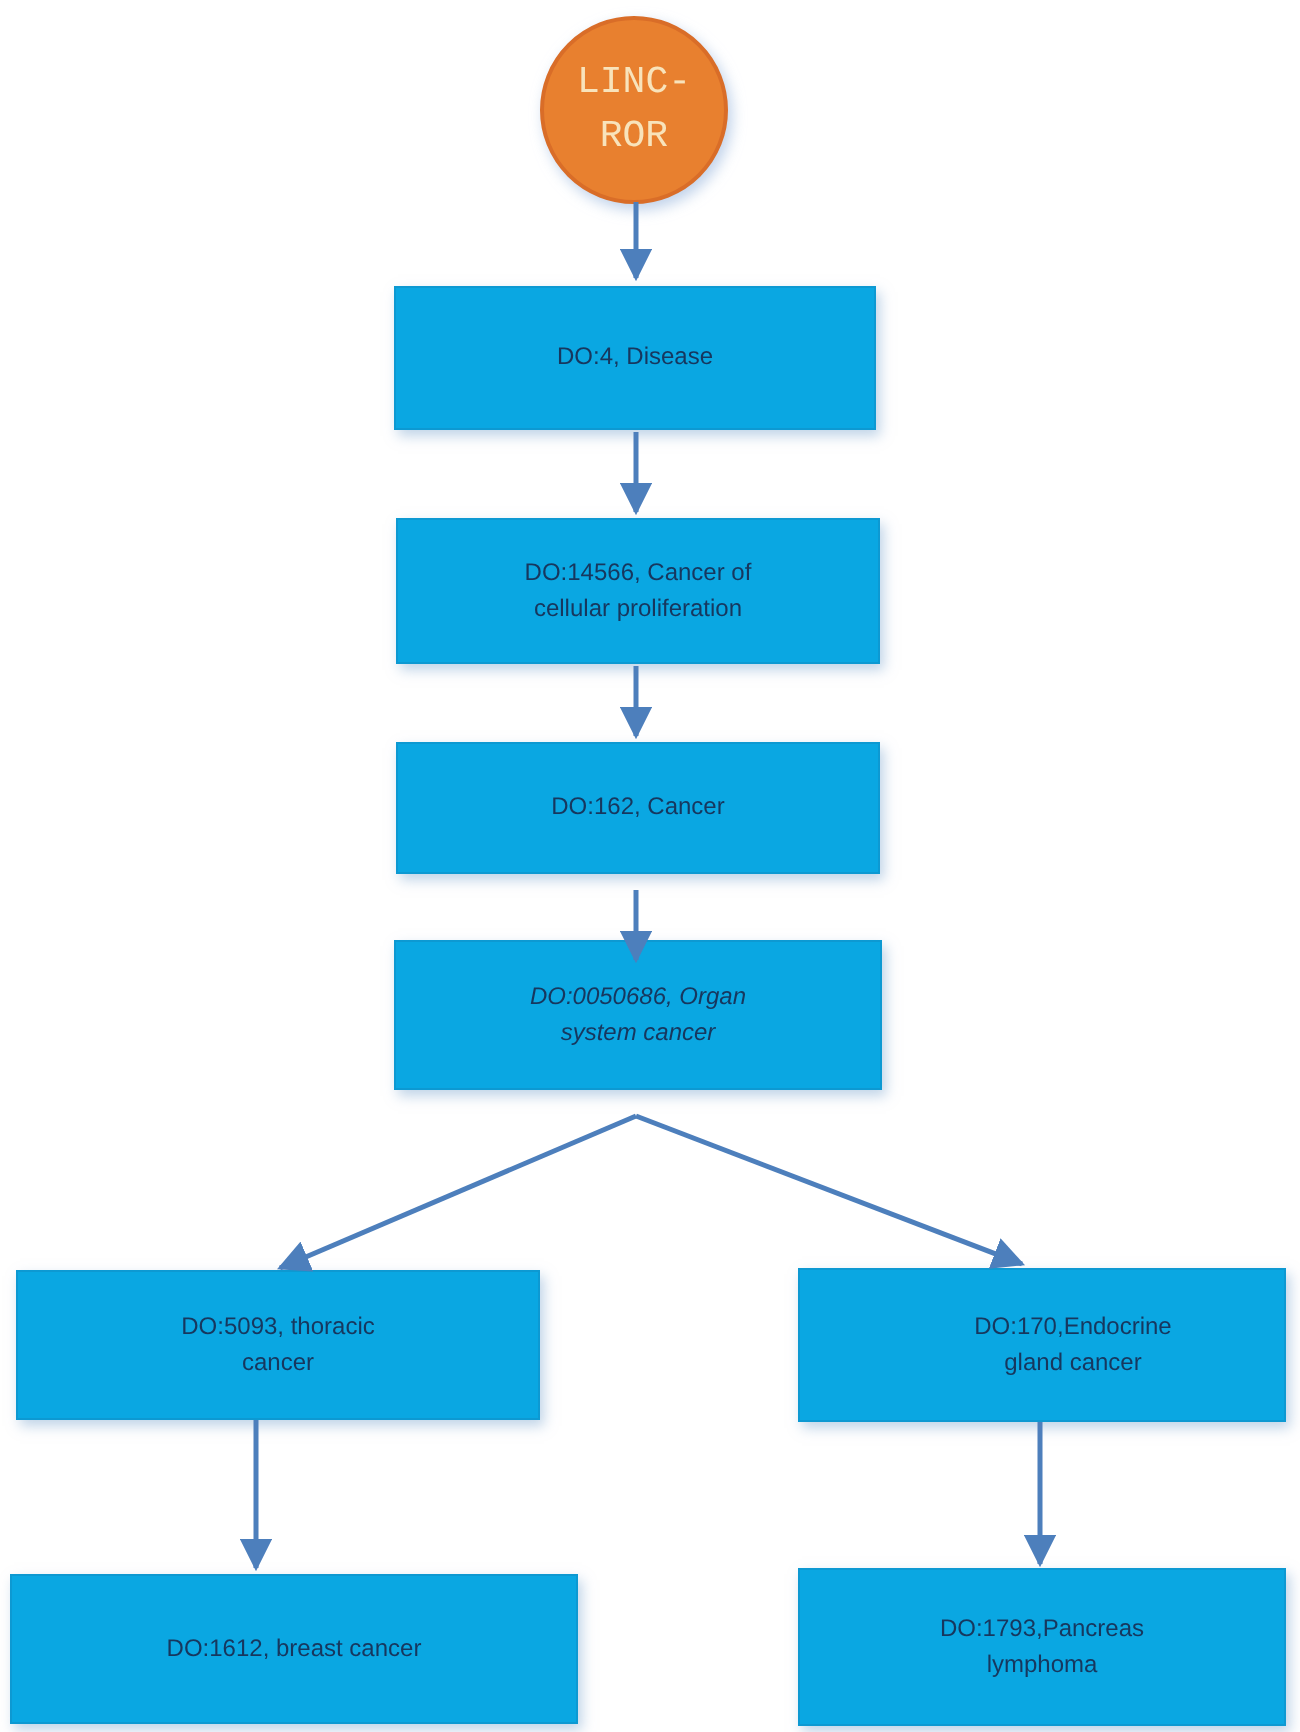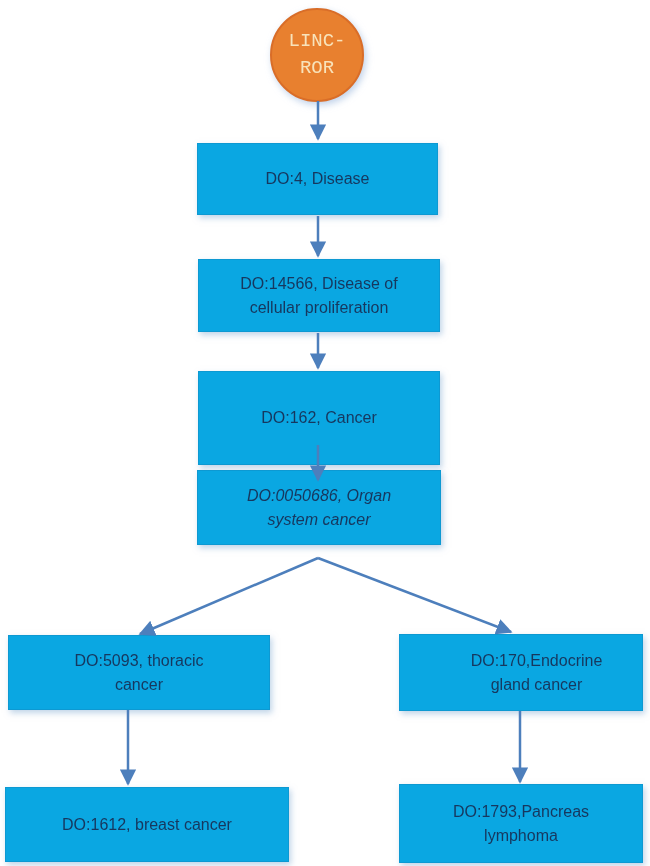--- a/index.html
+++ b/index.html
@@ -41,21 +41,21 @@
   .node {
     position: absolute;
     z-index: 1;
     display: flex;
     align-items: center;
     justify-content: center;
     text-align: center;
     white-space: pre-line;
     background: var(--node-fill);
     color: var(--node-text);
-    font-size: 16px;
+    font-size: 12px;
     line-height: 1.45;
     border: 1px solid rgba(20, 120, 170, 0.28);
     box-shadow: 2px 3px 6px rgba(130, 170, 210, 0.5);
     box-sizing: border-box;
   }
   .node.root {
     border-radius: 50%;
     background: var(--root-fill);
     border: 2px solid var(--root-border);
     color: var(--root-text);
@@ -84,24 +84,24 @@
     <line x1="318" y1="558" x2="511" y2="632" marker-end="url(#arrowhead)"></line>
     <line x1="128" y1="710" x2="128" y2="784" marker-end="url(#arrowhead)"></line>
     <line x1="520" y1="711" x2="520" y2="782" marker-end="url(#arrowhead)"></line>
   </svg>
 
   <div class="node root" style="left:270px; top:8px; width:94px; height:94px;">LINC-
 ROR</div>
 
   <div class="node" style="left:197px; top:143px; width:241px; height:72px;">DO:4, Disease</div>
 
-  <div class="node" style="left:198px; top:259px; width:242px; height:73px;">DO:14566, Disease of
+  <div class="node" style="left:198px; top:259px; width:242px; height:73px;">DO:14566, Cancer of
 cellular proliferation</div>
 
-  <div class="node" style="left:198px; top:371px; width:242px; height:94px;">DO:162, Cancer</div>
+  <div class="node" style="left:198px; top:371px; width:242px; height:66px;">DO:162, Cancer</div>
 
   <div class="node" style="left:197px; top:470px; width:244px; height:75px;font-style:italic;">DO:0050686, Organ
 system cancer</div>
 
   <div class="node" style="left:8px; top:635px; width:262px; height:75px;">DO:5093, thoracic
 cancer</div>
 
   <div class="node" style="left:399px; top:634px; width:244px; height:77px;padding-left:31px;">DO:170,Endocrine
 gland cancer</div>
 

